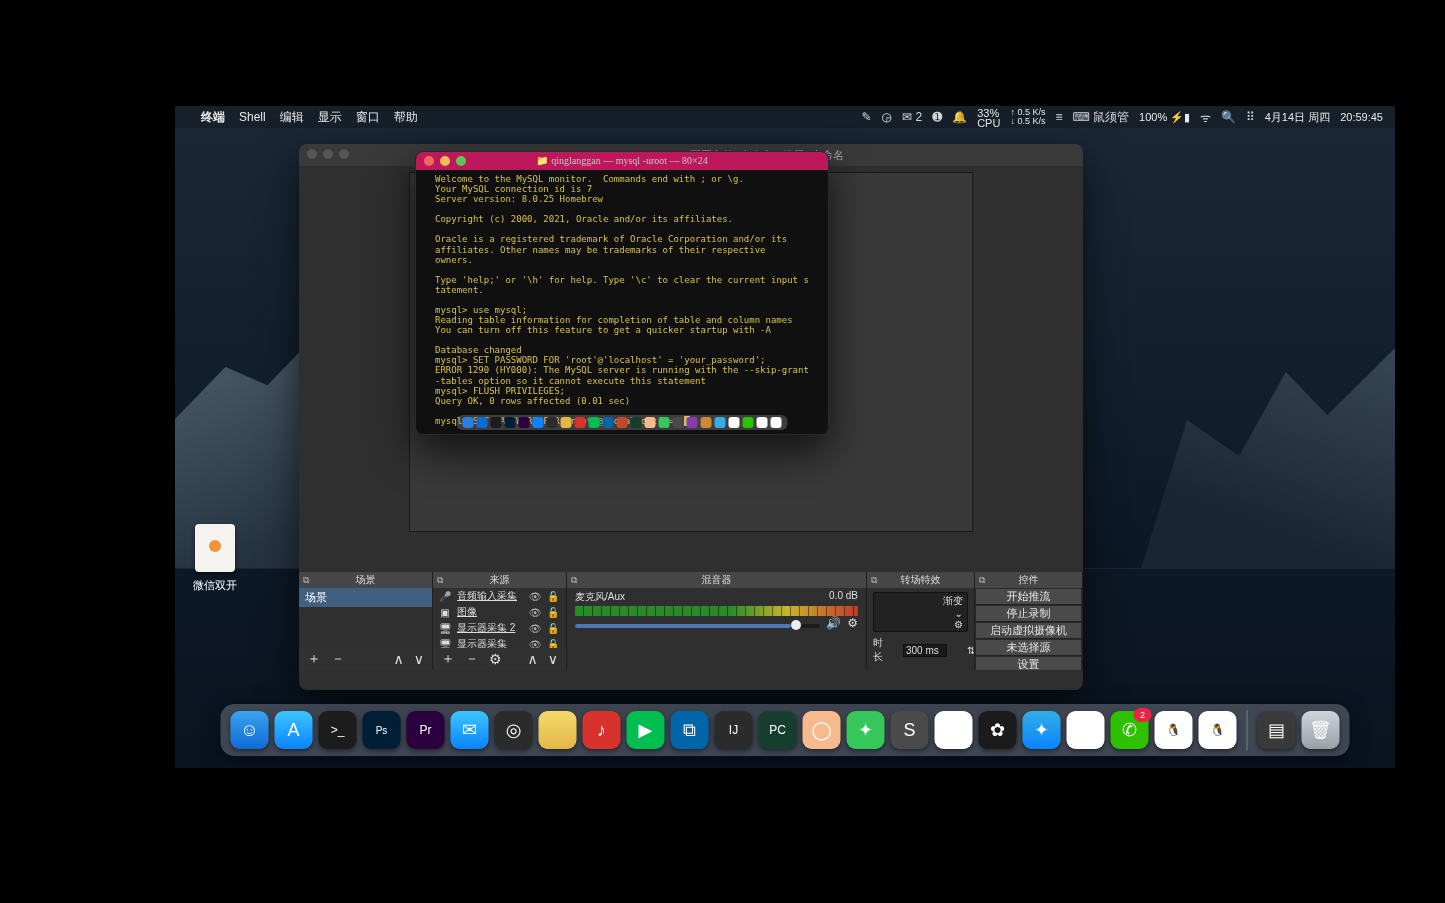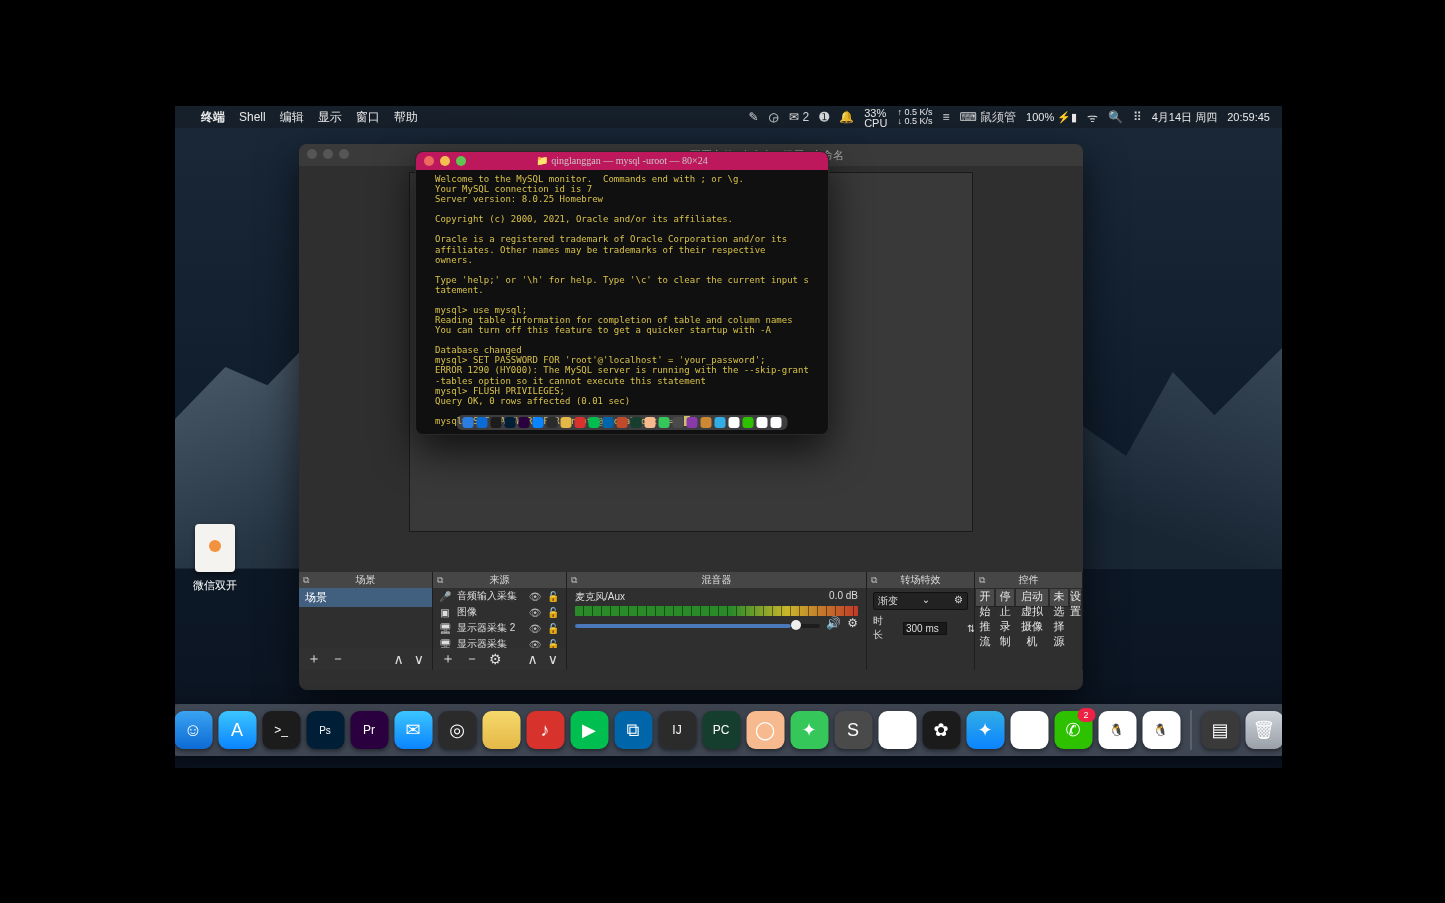--- a/index.html
+++ b/index.html
@@ -8,21 +8,21 @@
     background: #000;
     font-family: -apple-system, "Helvetica Neue", Arial, sans-serif;
     font-size: 11px; color: #ddd;
     overflow: hidden;
     position: relative;
   }
   
   .desktop {
     position: absolute;
     left: 175px; top: 106px;
-    width: 1107px; height: 662px;
+    width: 1220px; height: 662px;
     background: linear-gradient(180deg,#1a2838 0%,#0e1b2a 55%,#0a1420 80%,#0a121c 100%);
     overflow: hidden;
   }
   
   .mountain {
     position:absolute; left:0; bottom:180px;
     width:420px; height:260px;
     background: linear-gradient(160deg,#5a6a78 0%,#2b3a48 60%,#1a2836 100%);
     clip-path: polygon(0% 100%,0% 35%,12% 15%,22% 22%,34% 2%,46% 28%,58% 18%,70% 40%,100% 100%);
     opacity:.85;
@@ -78,40 +78,40 @@
   .panel-foot span{cursor:pointer;}
 
   .p-scenes{width:134px;}
   .p-sources{width:134px;}
   .p-mixer{flex:1;}
   .p-trans{width:108px;}
   .p-ctrl{width:108px;}
 
   .src-list .row{display:flex;align-items:center;gap:6px;padding:1px 6px;color:#ddd;}
   .src-list .row .ic{width:12px;text-align:center;font-size:10px;}
-  .src-list .row .name{flex:1;font-size:10px;}
+  .src-list .row .name{flex:1;font-size:10px;text-decoration:underline;}
   .src-list .row .eye,.src-list .row .lock{font-size:10px;color:#bbb;}
 
   .mixer .track{padding:2px 8px;}
   .mixer .label{display:flex;justify-content:space-between;font-size:10px;color:#ddd;}
   .mixer .meter{height:10px;margin-top:2px;background:linear-gradient(90deg,#2a8a2a 0%,#2a8a2a 55%,#c9b62c 75%,#c03a2a 100%);position:relative;border-radius:1px;}
   .mixer .meter .ticks{position:absolute;inset:0;background:repeating-linear-gradient(90deg,transparent 0 8px,rgba(0,0,0,.45) 8px 9px);}
   .mixer .slider{margin-top:6px;height:4px;background:#1d1d1d;border-radius:2px;position:relative;}
   .mixer .slider .fill{height:4px;background:#4a78b8;border-radius:2px;width:88%;}
   .mixer .slider .knob{position:absolute;top:-4px;left:88%;width:10px;height:10px;border-radius:50%;background:#eee;}
   .mixer .trackrow{display:flex;align-items:center;gap:6px;}
   .mixer .trackrow .sld{flex:1;}
   .mixer .icons{font-size:12px;color:#ddd;display:flex;gap:6px;}
 
   .trans-body{padding:4px 6px;font-size:10px;color:#ddd;}
-  .trans-body .sel{background:#222;border:1px solid #111;padding:1px 4px;border-radius:2px;display:flex;justify-content:space-between;align-items:flex-start;}
+  .trans-body .sel{background:#222;border:1px solid #111;padding:1px 4px;border-radius:2px;display:flex;justify-content:space-between;align-items:flex-end;flex-direction:column;}
   .trans-body .dur{display:flex;align-items:center;gap:20px;margin-top:4px;}
   .trans-body input{width:44px;background:#1a1a1a;border:1px solid #111;color:#ddd;font-size:10px;padding:0 2px;}
 
-  .ctrl-body{display:flex;}
+  .ctrl-body{display:flex;flex-direction:column;}
   .ctrl-body button{background:#4a4a4b;border:1px solid #2a2a2b;color:#e6e6e6;font-size:11px;height:19px;margin:0;border-bottom:1px solid #222;cursor:pointer;}
 
   .obs-status{position:absolute;left:0;right:0;bottom:0;height:20px;background:#3b3b3c;border-top:1px solid #222;display:flex;align-items:center;justify-content:flex-end;gap:18px;padding:0 12px;font-size:11px;color:#ddd;}
   .obs-status .live::before{content:"((●)) ";color:#bbb;}
   .obs-status .rec::before{content:"● ";color:#d33;}
 
   
   .term {
     position:absolute; left:240px; top:45px; width:414px; height:284px;
     background:#101010; border-radius:8px; box-shadow:0 16px 40px rgba(0,0,0,.7);

